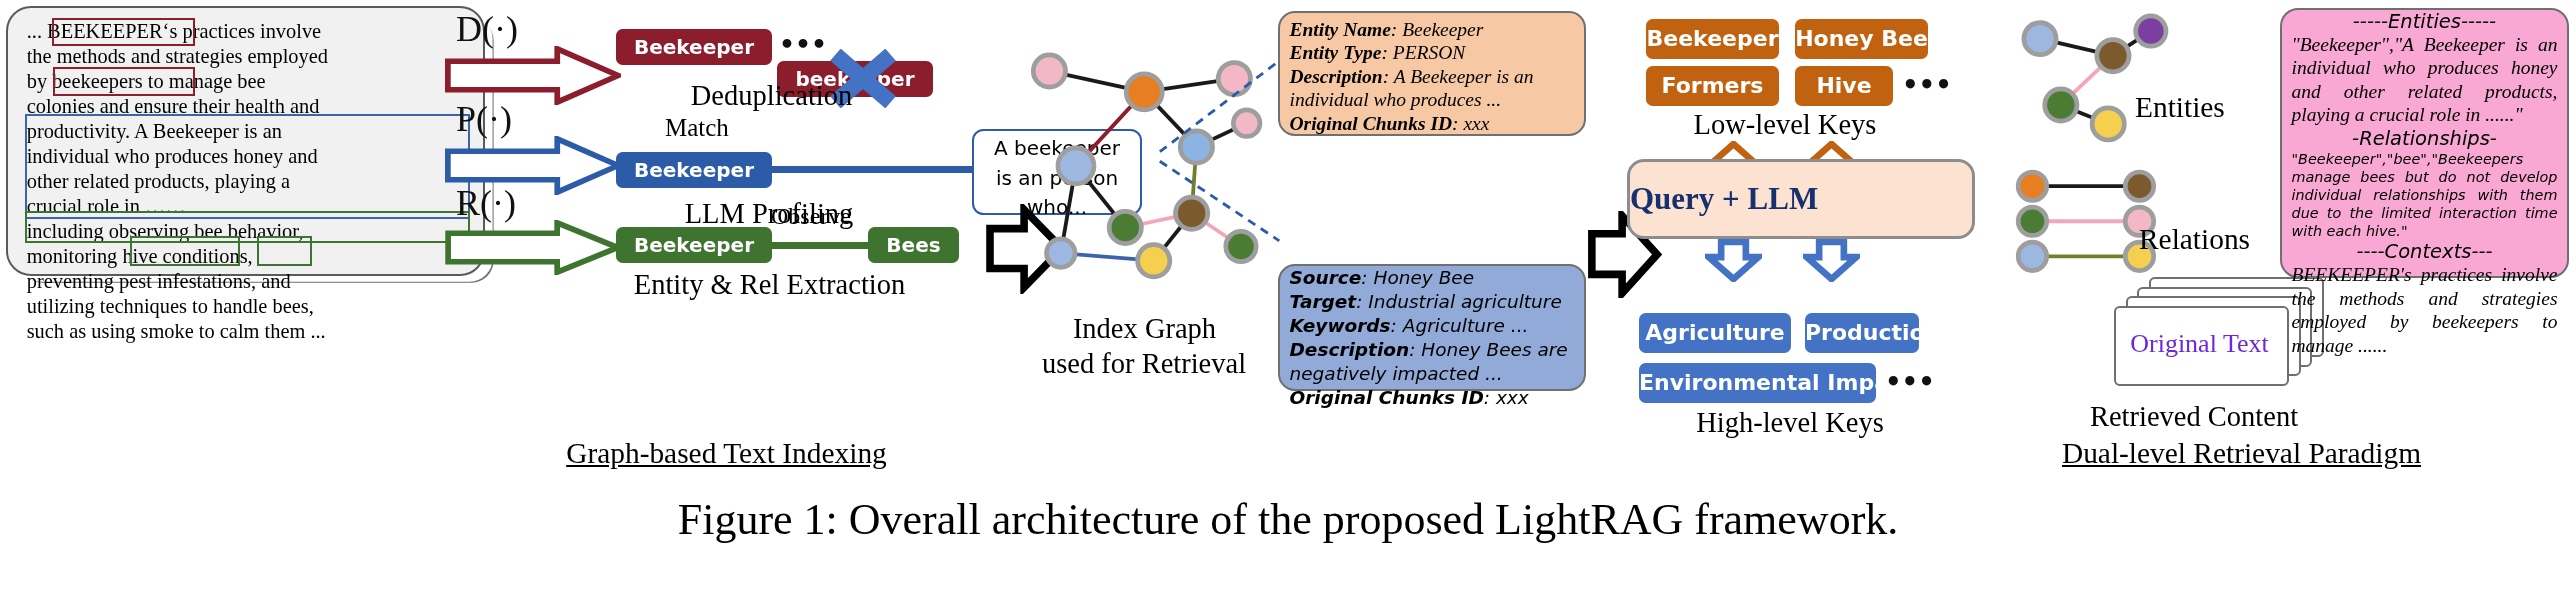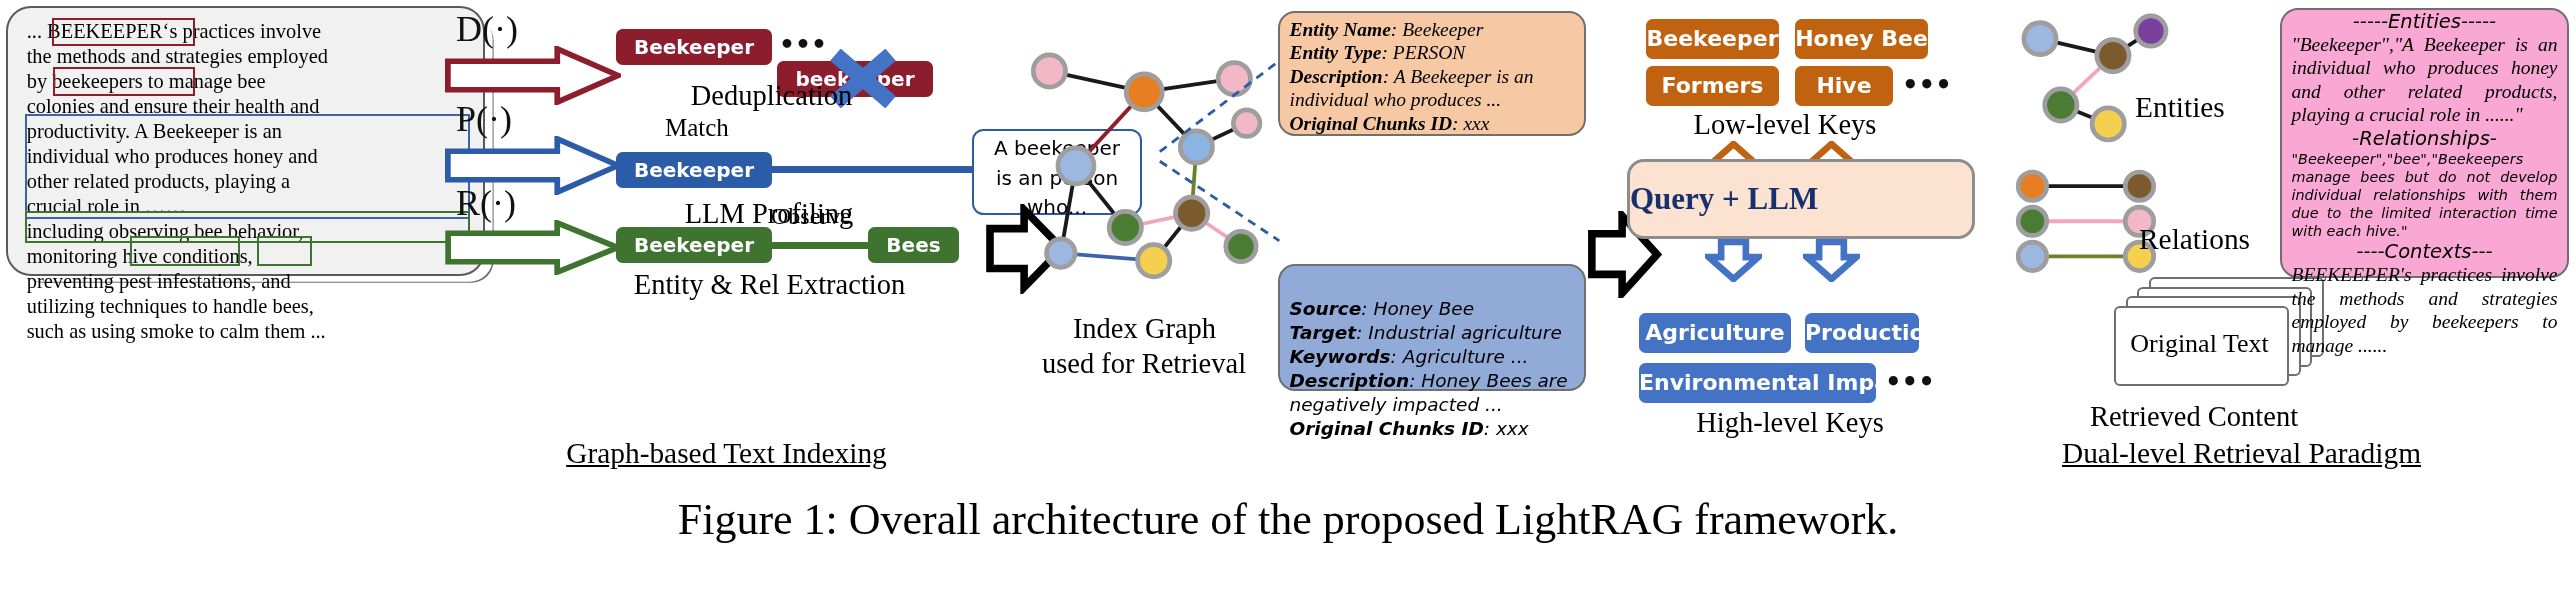--- a/index.html
+++ b/index.html
@@ -205,21 +205,21 @@
       <b>Description</b>:
       <span>A Beekeeper is an individual who produces ...</span>
     </p>
     <p>
       <b>Original Chunks ID</b>:
       <span>xxx</span>
     </p>
   </div>
 
   <div class="abs card" id="rel-card">
-    <p style="padding-top:0;margin-top:31px;">
+    <p style="padding-top:0;">
       <b>Source</b>:
       <span>Honey Bee</span>
     </p>
     <p>
       <b>Target</b>:
       <span>Industrial agriculture</span>
     </p>
     <p>
       <b>Keywords</b>:
       <span>Agriculture ...</span>
@@ -300,21 +300,21 @@
       <circle cx="30" cy="92" r="15" fill="#9cb8e0"></circle>
       <circle cx="143" cy="92" r="15" fill="#f5d04e"></circle>
     </g>
   </svg>
   <div class="abs lbl-side" style="left:2139px;top:223px;">Relations</div>
 
   <div class="abs stackcard" style="left:2149px;top:277px;width:171px;height:76px;"></div>
   <div class="abs stackcard" style="left:2137px;top:287px;width:171px;height:76px;"></div>
   <div class="abs stackcard" style="left:2126px;top:296px;width:171px;height:76px;"></div>
   <div class="abs stackcard" style="left:2114px;top:306px;width:171px;height:76px;"></div>
-  <div class="abs" style="left:2114px;top:329px;width:171px;text-align:center;font-family:'Liberation Serif',serif;font-size:26px;color:#000000;">Original Text</div>
+  <div class="abs" style="left:2114px;top:329px;width:171px;text-align:center;font-family:'Liberation Serif',serif;font-size:26px;color:#6d28d9;">Original Text</div>
   <div class="abs capt" style="left:2023px;top:401px;width:342px;">Retrieved Content</div>
 
   <div class="abs card" id="answer-card">
     <p class="ans-h">-----Entities-----</p>
     <p class="ans-b">"Beekeeper","A Beekeeper is an individual who produces honey and other related products, playing a crucial role in ......"</p>
     <p class="ans-h">-Relationships-</p>
     <p class="ans-b sans">"Beekeeper","bee","Beekeepers manage bees but do not develop individual relationships with them due to the limited interaction time with each hive."</p>
     <p class="ans-h">----Contexts---</p>
     <p class="ans-b">BEEKEEPER's practices involve the methods and strategies employed by beekeepers to manage ......</p>
   </div>

